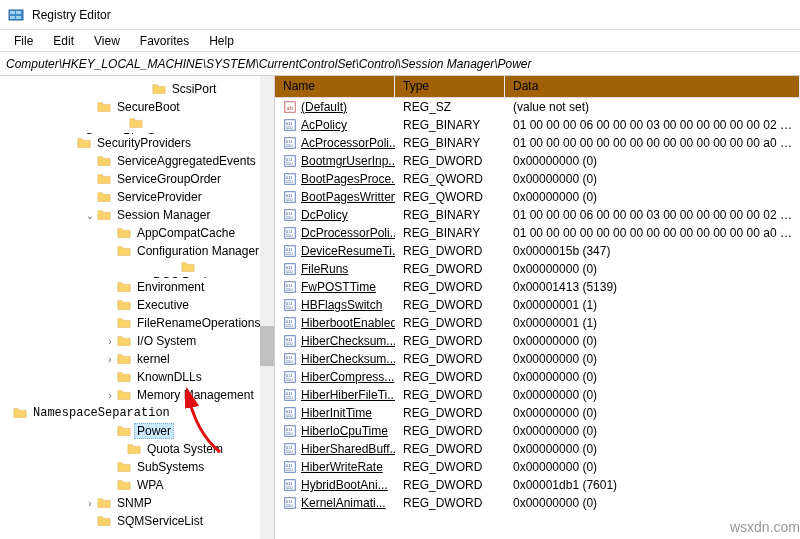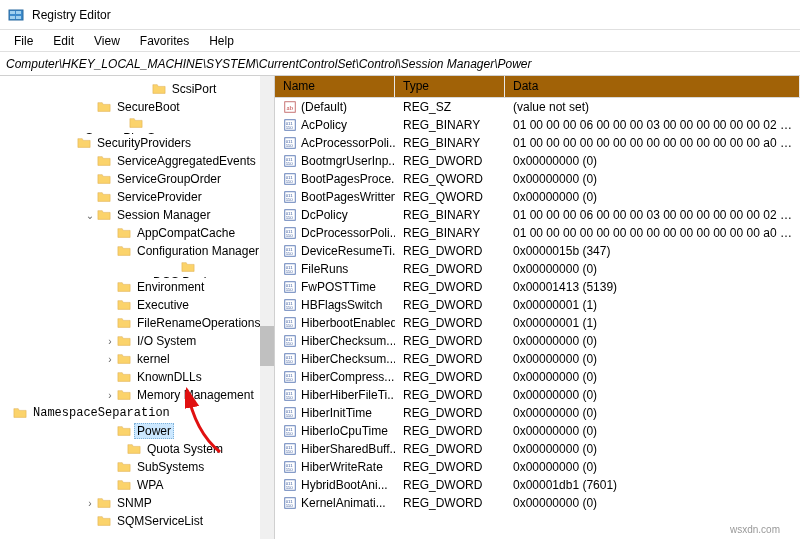--- a/index.html
+++ b/index.html
@@ -23,26 +23,26 @@
     .folder-svg { fill: #fbd36b; stroke: #d9a441; stroke-width: 0.5; }
     .list-pane { flex: 1; overflow: hidden; position: relative; }
     .list-header { display: flex; height: 22px; border-bottom: 1px solid #d8d8d8; background: #a16207; }
     .list-header .col { padding: 3px 8px; border-right: 1px solid #e8e8e8; font-size: 12px; cursor: default; }
     .col-name { width: 120px; }
     .col-type { width: 110px; }
     .col-data { flex: 1; }
     .list-body { overflow: hidden; }
     .list-row { display: flex; height: 18px; align-items: center; white-space: nowrap; }
     .list-row .cell { padding: 0 8px; overflow: hidden; text-overflow: ellipsis; }
-    .list-row .name-cell { width: 120px; display: flex; align-items: flex-end; }
+    .list-row .name-cell { width: 120px; display: flex; align-items: flex-end; text-decoration: underline; }
     .list-row .type-cell { width: 110px; }
     .list-row .data-cell { flex: 1; }
     .val-icon { width: 14px; height: 14px; margin-right: 4px; flex-shrink:0; }
     .arrow-annot { position: absolute; left: 185px; top: 382px; pointer-events: none; }
-    .watermark { position: absolute; right: 20px; bottom: 4px; font-size: 10px; color: #999; }
+    .watermark { position: absolute; right: 0; bottom: 4px; font-size: 14px; color: #999; }
   </style>
 </head>
 <body>
 
 <div class="title-bar">
   <svg class="app-icon" viewBox="0 0 16 16">
     <rect x="1" y="3" width="14" height="10" fill="#3d8bcc" stroke="#2a6aa0"></rect>
     <rect x="2" y="4" width="5" height="3" fill="#9fd0ef"></rect>
     <rect x="8" y="4" width="5" height="3" fill="#9fd0ef"></rect>
     <rect x="2" y="9" width="5" height="3" fill="#9fd0ef"></rect>

